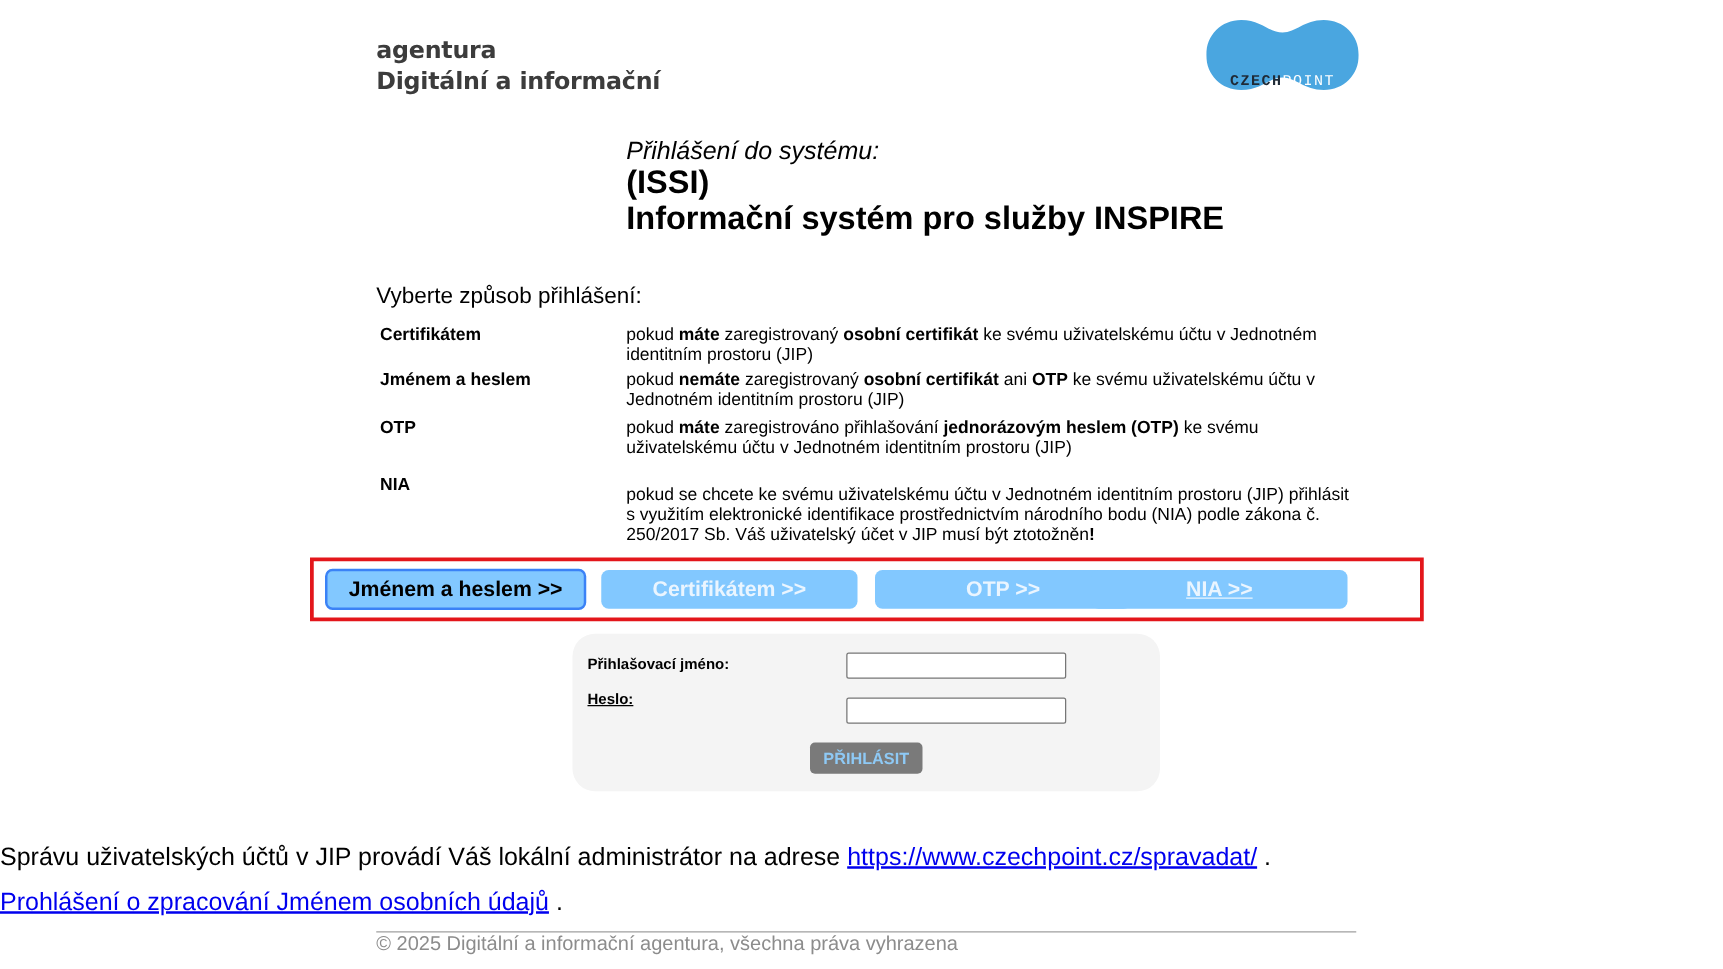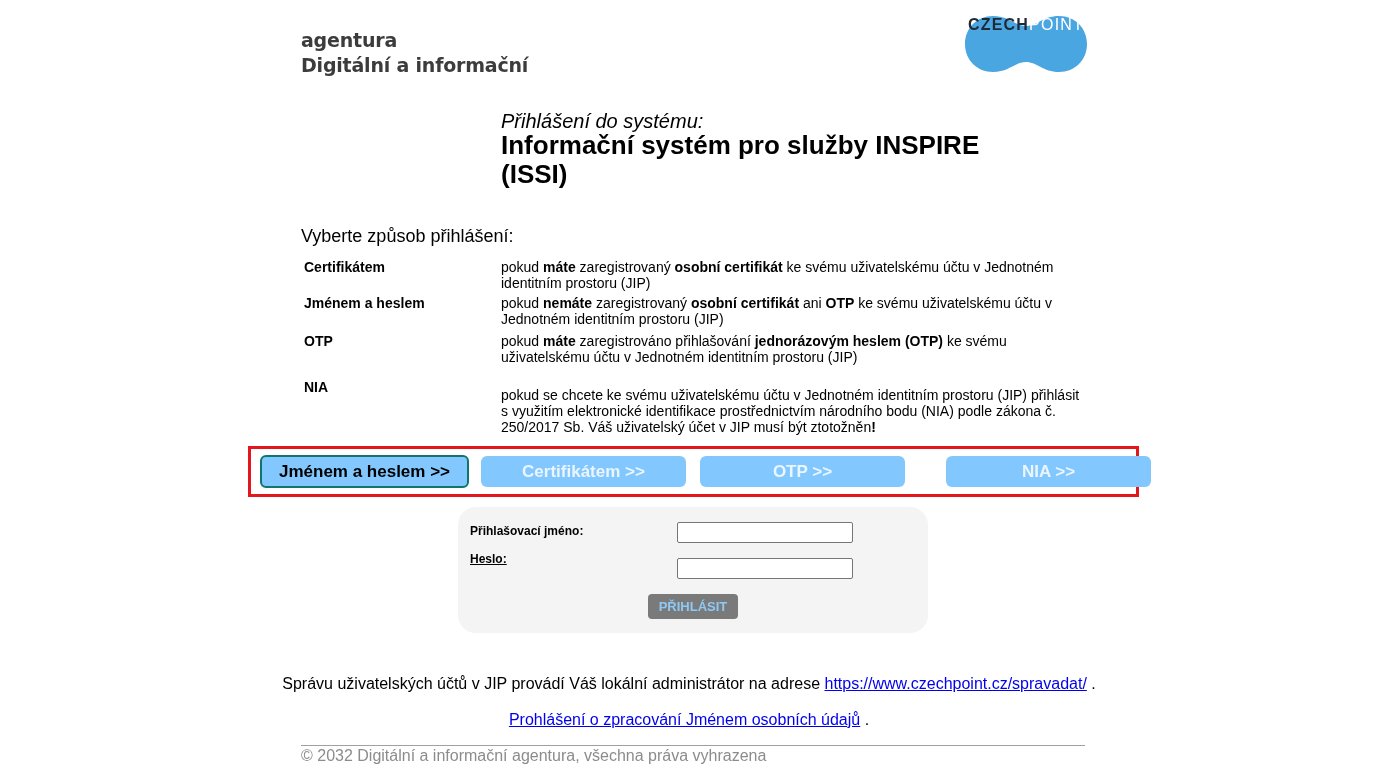--- a/index.html
+++ b/index.html
@@ -10,22 +10,22 @@
       position: absolute; left: 301px; top: 28px;
       font-family: "DejaVu Sans", sans-serif; font-weight: bold;
       font-size: 19px; line-height: 25px; color: #3c3c3c; letter-spacing: -0.2px;
     }
     .logo {
       position: absolute; left: 965px; top: 16px; width: 122px; height: 56px;
     }
     .logo svg { position: absolute; left: 0; top: 0; }
     .logo-text {
       position: absolute; left: 0; top: 0; width: 122px; height: 56px;
-      display: flex; align-items: flex-start; justify-content: center;
-      font-family: Liberation Sans, sans-serif; font-size: 16px; letter-spacing: 1.2px;
+      display: flex; align-items: flex-end; justify-content: center;
+      font-family: Liberation Mono, monospace; font-size: 12px; letter-spacing: 1.2px;
     }
     .logo-text .czech { color: #1f2a36; font-weight: bold; }
     .logo-text .point { color: #ffffff; }
 
     .subtitle {
       position: absolute; left: 501px; top: 110px;
       font-style: italic; font-size: 20px; color: #000;
     }
     .title {
       position: absolute; left: 501px; top: 131px; width: 500px;
@@ -51,21 +51,21 @@
       border: 3px solid #e3161b;
     }
     .method-btn {
       position: absolute; top: 456px; height: 31px; width: 205px;
       border-radius: 6px; background: #82c8ff; color: #eaf5ff;
       font-weight: bold; font-size: 17px;
       display: flex; align-items: center; justify-content: center;
       border: none; cursor: pointer; font-family: "Liberation Sans", sans-serif;
     }
     .method-btn.active {
-      background: #82c8ff; color: #000; border: 2px solid #0f766e;
+      background: #82c8ff; color: #000; border: 2px solid #3b82f6;
       width: 209px; height: 33px; top: 455px;
     }
 
     .login-box {
       position: absolute; left: 458px; top: 507px; width: 470px; height: 126px;
       background: #f4f4f4; border-radius: 18px;
     }
     .field-label {
       position: absolute; font-weight: bold; font-size: 12px; 
     }
@@ -75,21 +75,21 @@
       font-family: "Liberation Sans", sans-serif; font-size: 13px; padding: 0 3px;
     }
     .login-btn {
       position: absolute; left: 648px; top: 594px; width: 90px; height: 25px;
       background: #7a7a7a; color: #8ec9f5; border: none; border-radius: 4px;
       font-weight: bold; font-size: 13px; font-family: "Liberation Sans", sans-serif;
       display: flex; align-items: center; justify-content: center; text-align: right;
     }
 
     .footer-line {
-      position: absolute; left: 0; width: 1378px; text-align: center; font-size: 16px;
+      position: absolute; left: 0; width: 1378px; text-align: left; font-size: 20px;
     }
     .footer-line a { color: #0000ee; text-decoration: underline; }
 
     .footer-rule {
       position: absolute; left: 301px; top: 745px; width: 784px; height: 1px;
       background: #a0a0a0;
     }
     .copyright {
       position: absolute; left: 301px; top: 747px; font-size: 16px; color: #8c8c8c;
     }
@@ -107,22 +107,22 @@
     <path d="M28,0 C44,0 50,10 61,10 C72,10 78,0 94,0 C110,0 122,12 122,28 C122,44 110,56 94,56 C78,56 72,46 61,46 C50,46 44,56 28,56 C12,56 0,44 0,28 C0,12 12,0 28,0 Z" fill="#4aa6e0"></path>
   </svg>
   <div class="logo-text">
     <span class="czech">CZECH</span>
       <span class="point">POINT</span>
   </div>
 </div>
 
 <div class="subtitle">Přihlášení do systému:</div>
 <div class="title">
+  <div>(ISSI)</div>
   <div>Informační systém pro služby INSPIRE</div>
-  <div>(ISSI)</div>
 </div>
 
 <div class="choose-label">Vyberte způsob přihlášení:</div>
 
 <div class="methods">
   <div class="method-row" style="top:0px;">
     <div class="method-name" style="top:0px;">Certifikátem</div>
     <div class="method-desc" style="top:0px;"><span>pokud </span><b>máte</b><span> zaregistrovaný </span><b>osobní certifikát</b><span> ke svému uživatelskému účtu v Jednotném identitním prostoru (JIP)</span></div>
   </div>
   <div class="method-row" style="top:36px;">
@@ -136,30 +136,30 @@
   <div class="method-row" style="top:112px;">
     <div class="method-name" style="top:8px;">NIA</div>
     <div class="method-desc" style="top:16px;"><span>pokud se chcete ke svému uživatelskému účtu v Jednotném identitním prostoru (JIP) přihlásit s využitím elektronické identifikace prostřednictvím národního bodu (NIA) podle zákona č. 250/2017 Sb. Váš uživatelský účet v JIP musí být ztotožněn</span><b>!</b></div>
   </div>
 </div>
 
 <div class="btn-highlight"></div>
 <button class="method-btn active" style="left:260px;">Jménem a heslem &gt;&gt;</button>
 <button class="method-btn" style="left:481px;">Certifikátem &gt;&gt;</button>
 <button class="method-btn" style="left:700px;">OTP &gt;&gt;</button>
-<button class="method-btn" style="left:946px;">NIA &gt;&gt;</button>
+<button class="method-btn" style="left:873px;text-decoration:underline;">NIA &gt;&gt;</button>
 
 <div class="login-box"></div>
 <div class="field-label" style="left:470px; top:524px; width:206px;">Přihlašovací jméno:</div>
 <input class="field-input" type="text" style="left: 677px; top: 522px;" value="">
 <div class="field-label" style="left:470px; top:552px; width:206px;text-decoration:underline;">Heslo:</div>
 <input class="field-input" type="password" style="left: 677px; top: 558px;" value="">
 <button class="login-btn">PŘIHLÁSIT</button>
 
 <div class="footer-line" style="top:675px;">
   <span>Správu uživatelských účtů v JIP provádí Váš lokální administrátor na adrese </span><a href="#">https://www.czechpoint.cz/spravadat/</a><span> .</span>
 </div>
 <div class="footer-line" style="top:711px;">
   <a href="#">Prohlášení o zpracování Jménem osobních údajů</a><span> .</span>
 </div>
 
 <div class="footer-rule"></div>
-<div class="copyright">© 2032 Digitální a informační agentura, všechna práva vyhrazena</div>
+<div class="copyright">© 2025 Digitální a informační agentura, všechna práva vyhrazena</div>
 
 </body></html>

